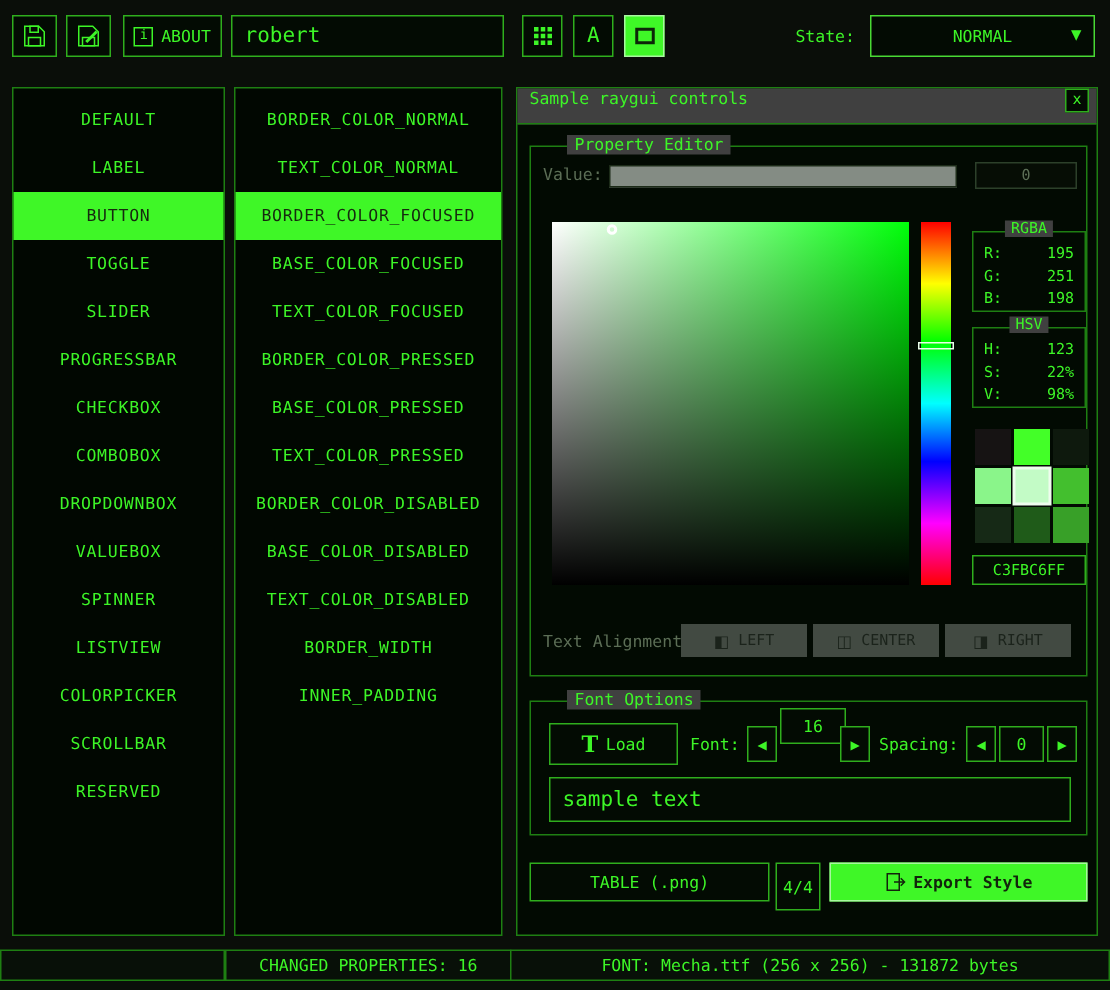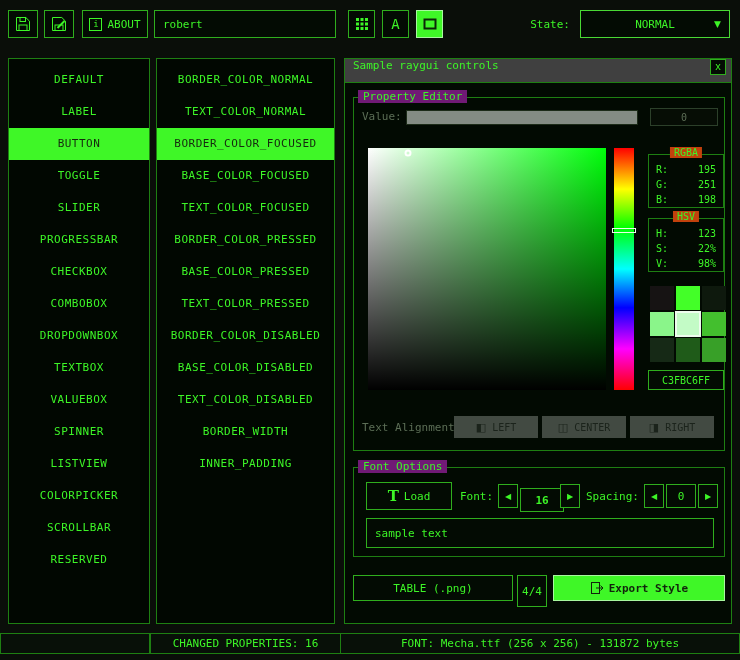--- a/index.html
+++ b/index.html
@@ -16,21 +16,21 @@
   
   .btn{
     position:absolute;display:flex;align-items:center;justify-content:center;gap:5px;
     background:#030b03;border:1px solid #2fae1d;color:#3df527;cursor:default;
   }
   .btn.active{background:#3ff727;border-color:#a8f79f;color:#0c2608;}
   .ic{width:16px;height:16px;display:block;}
   .ic14{width:14px;height:14px;display:block;}
   .tinput{
     position:absolute;background:#030b03;border:1px solid #2fae1d;color:#3df527;
-    font-family:"DejaVu Sans Mono",monospace;font-size:11px;padding:0 8px;outline:none;
+    font-family:"DejaVu Sans Mono",monospace;font-size:14px;padding:0 8px;outline:none;
   }
   .label{position:absolute;display:flex;align-items:center;}
   .dim{color:#5c6e56;}
 
   
   .dropdown{
     position:absolute;background:#030b03;border:1px solid #49d934;color:#3df527;
     display:flex;align-items:center;justify-content:center;
   }
   .dropdown .arrow{position:absolute;right:8px;font-family:"DejaVu Sans",sans-serif;font-size:9px;}
@@ -52,26 +52,26 @@
     position:absolute;left:0;top:0;right:0;height:24px;background:#404040;
     border-bottom:1px solid #1e7f12;display:flex;align-items:flex-start;
     justify-content:space-between;padding:0 5px 0 8px;
   }
   .closebtn{
     width:16px;height:16px;border:1px solid #2fae1d;display:flex;align-items:center;
     justify-content:center;font-size:10px;line-height:1;background:#030b03;color:#3df527;
   }
   .group{position:absolute;border:1px solid #1e7f12;}
   .group-label{
-    position:absolute;top:-8px;left:4px;background:#701a75;padding:0 5px;color:#3df527;
+    position:absolute;top:-8px;left:24px;background:#404040;padding:0 5px;color:#3df527;
   }
   .mini-group{position:absolute;border:1px solid #1e7f12;}
   .mini-label{
     position:absolute;top:-8px;left:50%;transform:translateX(-50%);
-    background:#c2410c;padding:0 4px;font-size:10px;color:#3df527;
+    background:#404040;padding:0 4px;font-size:10px;color:#3df527;
   }
   .kv-rows{padding:8px 7px 0 7px;display:flex;flex-direction:column;gap:1px;}
   .kv{display:flex;justify-content:space-between;font-size:10px;line-height:14px;color:#3df527;}
 
   .slider-track{position:absolute;background:#848c84;border:1px solid #1c2b18;}
   .valuebox{
     position:absolute;border:1px solid #2c402a;color:#5c6e56;background:#060d05;
     display:flex;align-items:center;justify-content:center;font-size:10px;
   }
 
@@ -189,21 +189,20 @@
   <div class="panel" style="left:8px;top:58px;width:142px;height:566px;">
     <div class="list-item">DEFAULT</div>
     <div class="list-item">LABEL</div>
     <div class="list-item sel">BUTTON</div>
     <div class="list-item">TOGGLE</div>
     <div class="list-item">SLIDER</div>
     <div class="list-item">PROGRESSBAR</div>
     <div class="list-item">CHECKBOX</div>
     <div class="list-item">COMBOBOX</div>
     <div class="list-item">DROPDOWNBOX</div>
-    <div class="list-item">TEXTBOX</div>
     <div class="list-item">VALUEBOX</div>
     <div class="list-item">SPINNER</div>
     <div class="list-item">LISTVIEW</div>
     <div class="list-item">COLORPICKER</div>
     <div class="list-item">SCROLLBAR</div>
     <div class="list-item">RESERVED</div>
   </div>
 
   <div class="panel" style="left:156px;top:58px;width:179px;height:566px;">
     <div class="list-item">BORDER_COLOR_NORMAL</div>
@@ -316,21 +315,21 @@
 
       <div class="btn" style="left:12px;top:14px;width:86px;height:28px;">
         <span class="t-ic">T</span>
         <span>Load</span>
       </div>
 
       <div class="label" style="left:106px;top:14px;height:28px;">Font:</div>
       <div class="step-arrow" style="left:144px;top:16px;">
         <span>◀</span>
       </div>
-      <div class="step-val" style="left:166px;top:20px;width:44px;font-weight:bold;">16</div>
+      <div class="step-val" style="left:166px;top:4px;width:44px;">16</div>
       <div class="step-arrow" style="left:206px;top:16px;">
         <span>▶</span>
       </div>
 
       <div class="label" style="left:232px;top:14px;height:28px;">Spacing:</div>
       <div class="step-arrow" style="left:290px;top:16px;">
         <span>◀</span>
       </div>
       <div class="step-val" style="left:312px;top:16px;width:30px;">0</div>
       <div class="step-arrow" style="left:344px;top:16px;">

